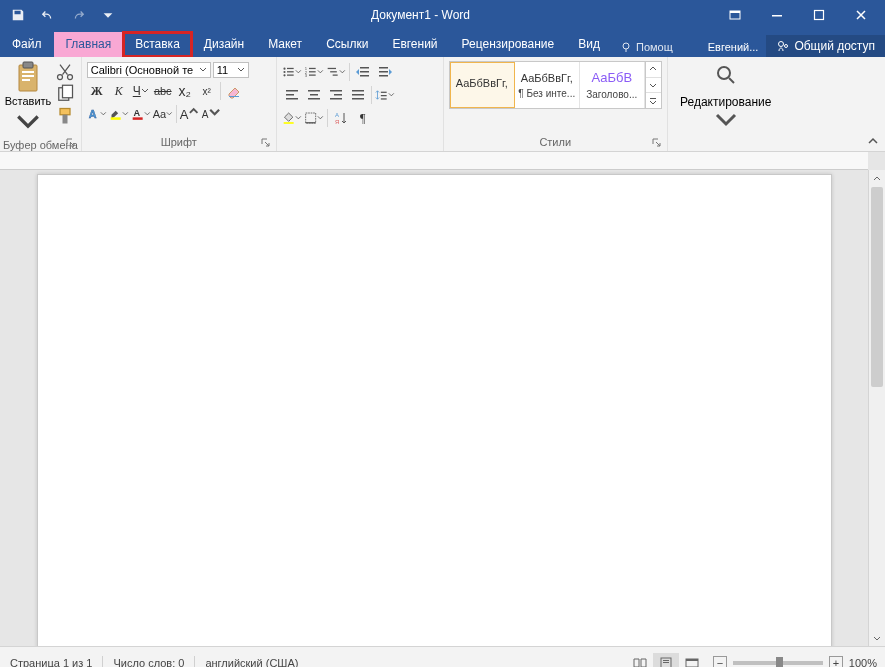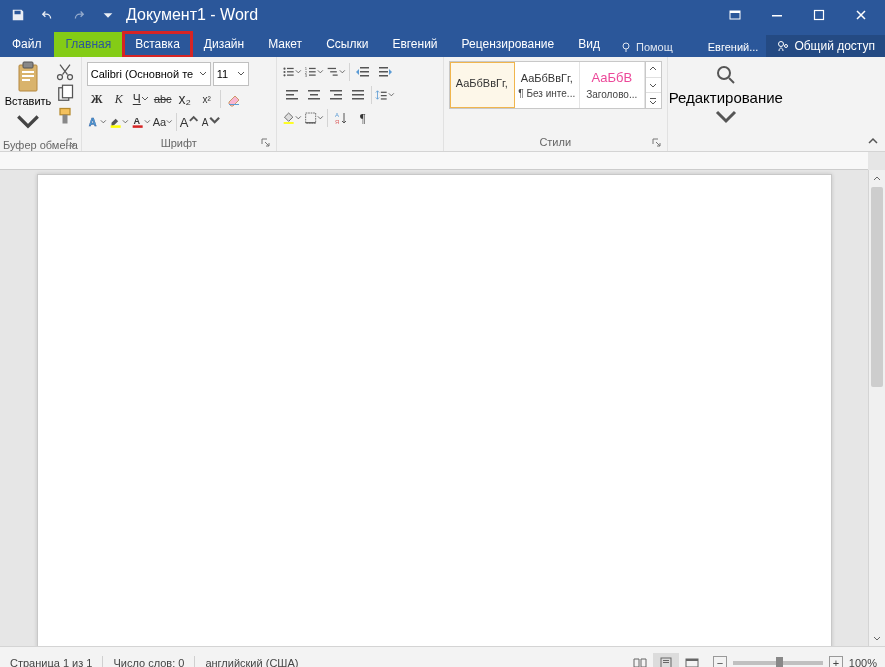--- a/index.html
+++ b/index.html
@@ -3,29 +3,29 @@
 <meta charset="utf-8">
 <style>
 * { margin: 0; padding: 0; box-sizing: border-box; font-family: "Segoe UI", Tahoma, sans-serif; }
 body { width: 885px; height: 667px; overflow: hidden; background: #fff; }
 
 
 .titlebar { height: 30px; background: #2b579a; display: flex; align-items: center; color: #fff; font-size: 12px; }
 .qa-toolbar { display: flex; align-items: center; gap: 10px; padding: 0 8px; }
 .qa-btn { width: 20px; height: 20px; display: flex; align-items: center; justify-content: center; opacity: 0.9; cursor: pointer; }
 .qa-btn svg { width: 14px; height: 14px; }
-.doc-title { flex: 1; text-align: left; font-size: 16px; }
+.doc-title { flex: 1; text-align: center; font-size: 12px; }
 .winctrls { display: flex; align-items: center; gap: 2px; padding-right: 4px; }
 .winbtn { width: 40px; height: 28px; display: flex; align-items: center; justify-content: center; cursor: pointer; }
 .winbtn svg { width: 12px; height: 12px; }
 
 
 .tabstrip { height: 27px; background: #2b579a; display: flex; align-items: flex-end; color: #fff; font-size: 12px; }
 .tab { padding: 5px 12px 6px; cursor: pointer; white-space: nowrap; }
-.tab.active { background: #84cc16; color: #2b579a; }
+.tab.active { background: #f9a8d4; color: #2b579a; }
 .tab.highlighted { outline: 3px solid #d62424; outline-offset: -2px; }
 .tab-spacer { flex: 1; }
 .tab-help { display: flex; align-items: center; gap: 4px; padding: 4px 8px; opacity: 0.85; font-size: 11px; }
 .tab-user { padding: 4px 8px; font-size: 11px; }
 .share-btn { padding: 4px 10px; background: rgba(0,0,0,0.15); display: flex; align-items: flex-start; gap: 4px; font-size: 12px; cursor: pointer; }
 
 
 .ribbon { height: 95px; background: #f3f3f3; border-bottom: 1px solid #d4d4d4; display: flex; position: relative; }
 .group { border-right: 1px solid #e1e1e1; display: flex; flex-direction: column; padding: 2px 3px 0 3px; }
 .group-body { flex: 1; display: flex; align-items: flex-start; }
@@ -34,21 +34,21 @@
 .group-launcher svg { width: 10px; height: 10px; }
 
 .clip-big { width: 50px; display: flex; flex-direction: column; align-items: center; padding-top: 2px; cursor: pointer; }
 .clip-big svg { width: 26px; height: 32px; }
 .clip-big span { font-size: 11px; margin-top: 2px; }
 .clip-side { display: flex; flex-direction: column; gap: 4px; padding: 4px 2px 0 2px; }
 .sbtn { width: 20px; height: 18px; display: flex; align-items: center; justify-content: center; cursor: pointer; }
 
 .font-group .group-body { flex-direction: column; gap: 3px; padding: 3px 2px; width: 188px; }
 .row { display: flex; align-items: center; gap: 2px; }
-.combo { height: 24px; border: 1px solid #c0c0c0; background: #fff; display: flex; align-items: center; font-size: 11px; padding: 0 3px; cursor: pointer; }
+.combo { height: 16px; border: 1px solid #c0c0c0; background: #fff; display: flex; align-items: center; font-size: 11px; padding: 0 3px; cursor: pointer; }
 .combo .dd { margin-left: auto; }
 .fontname { width: 124px; overflow: hidden; white-space: nowrap; }
 .fontsize { width: 36px; }
 .rb { width: 20px; height: 20px; display: flex; align-items: center; justify-content: center; cursor: pointer; font-size: 12px; color: #333; }
 .rb.bold { font-weight: bold; font-family: Georgia, serif; }
 .rb.italic { font-style: italic; font-family: Georgia, serif; }
 .rb.under { text-decoration: underline; }
 .rb.strike { text-decoration: line-through; font-size: 11px; }
 .rb.sub { font-size: 14px; }
 .rb.sup { font-size: 10px; }
@@ -56,30 +56,30 @@
 .rb .drop { width: 8px; }
 .sep { width: 1px; height: 18px; background: #d4d4d4; margin: 0 1px; }
 
 .para-group .group-body { flex-direction: column; gap: 3px; padding: 3px 2px; width: 160px; }
 
 .styles-group .group-body { padding: 2px; }
 .style-gallery { display: flex; border: 1px solid #c8c8c8; background: #fff; height: 48px; }
 .style-item { width: 65px; border-right: 1px solid #e4e4e4; display: flex; flex-direction: column; align-items: center; justify-content: center; padding: 2px; cursor: pointer; }
 .style-item.selected { outline: 1px solid #f0b54d; outline-offset: -1px; background: #fdf7e9; }
 .style-preview { font-size: 11px; color: #333; margin-bottom: 4px; }
-.style-preview.heading { color: #ec4899; font-size: 13px; }
+.style-preview.heading { color: #8b5cf6; font-size: 13px; }
 .style-name { font-size: 10px; color: #444; white-space: nowrap; overflow: hidden; max-width: 62px; }
 .gallery-more { width: 16px; display: flex; flex-direction: column; border-left: 1px solid #c8c8c8; }
 .gm { flex: 1; display: flex; align-items: center; justify-content: center; cursor: pointer; }
 .gm + .gm { border-top: 1px solid #e0e0e0; }
 
 .edit-group .group-body { flex-direction: column; align-items: center; justify-content: center; width: 110px; }
 .edit-btn { display: flex; flex-direction: column; align-items: center; cursor: pointer; padding: 4px; }
 .edit-btn svg { width: 24px; height: 24px; }
-.edit-btn span { font-size: 15px; margin-top: 2px; }
+.edit-btn span { font-size: 12px; margin-top: 8px; }
 
 .collapse-btn { position: absolute; right: 4px; bottom: 2px; width: 16px; height: 16px; cursor: pointer; display: flex; align-items: center; justify-content: center; }
 
 
 .docarea { height: 494px; background: #e6e6e6; position: relative; display: flex; }
 .ruler { height: 18px; background: #f8f8f8; border-bottom: 1px solid #ccc; position: absolute; top: 0; left: 0; right: 17px; }
 .page-wrap { flex: 1; overflow: hidden; padding-top: 18px; display: flex; justify-content: center; }
 .page { width: 795px; height: 100%; background: #fff; border: 1px solid #c8c8c8; box-shadow: 0 0 4px rgba(0,0,0,0.15); margin-top: 4px; }
 .vscroll { width: 17px; background: #f0f0f0; border-left: 1px solid #d4d4d4; position: relative; margin-top: 18px; }
 .vscroll .arrow { height: 17px; display: flex; align-items: center; justify-content: center; cursor: pointer; }

